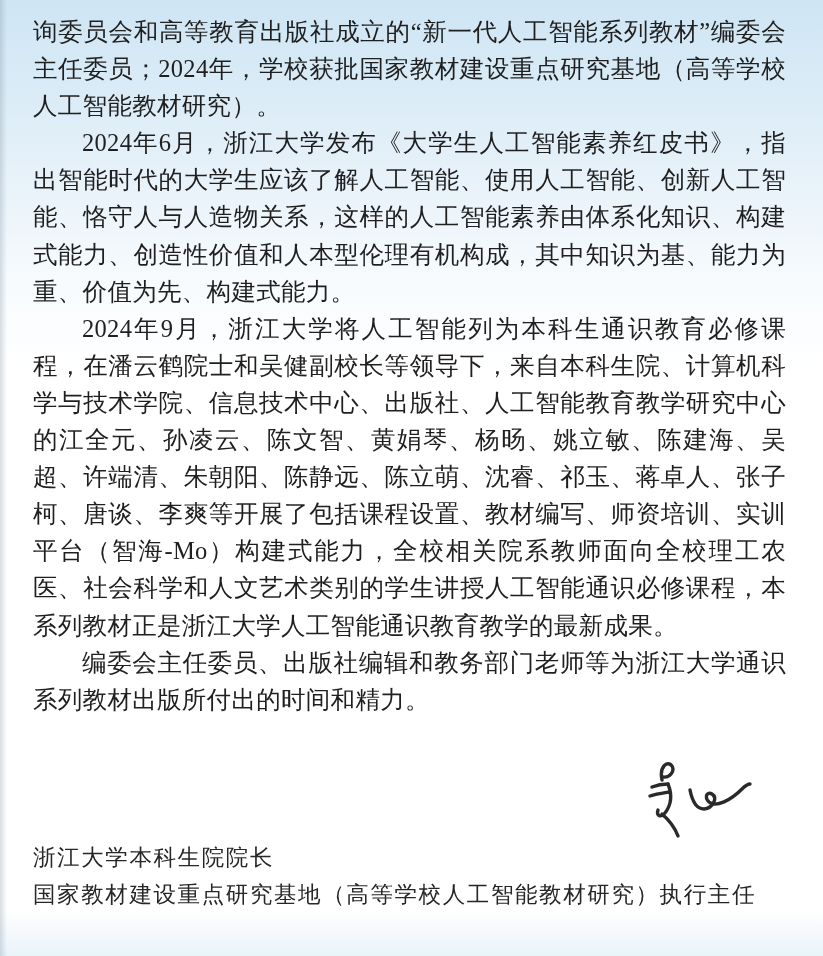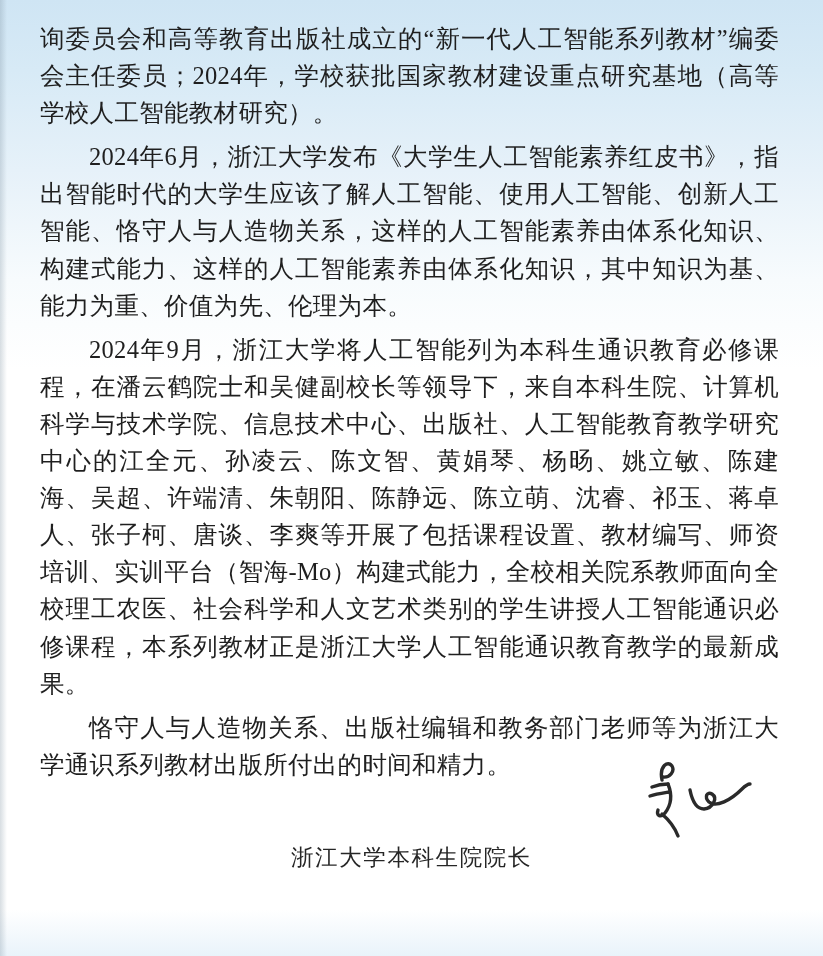--- a/index.html
+++ b/index.html
@@ -30,54 +30,54 @@
     position: absolute;
     left: 33px;
     right: 37px;
     top: 13px;
     font-size: 24.5px;
     line-height: 37.1px;
     text-align: justify;
     text-justify: inter-ideograph;
     letter-spacing: 0.3px;
   }
-  .body-text p { margin: 7px; }
+  .body-text p { margin: 0; }
   .body-text p.indent { text-indent: 2em; }
   .signature-wrap {
     position: absolute;
     left: 632px;
     top: 756px;
     width: 130px;
     height: 88px;
   }
   .signature-wrap svg { display: block; width: 100%; height: 100%; }
   .titles-block {
     position: absolute;
     right: 33px;
     left: 33px;
     top: 839px;
-    text-align: center;
+    text-align: left;
     font-size: 22.5px;
     line-height: 37px;
     letter-spacing: 1.6px;
     color: #262626;
   }
   .titles-block .title-line { white-space: nowrap; }
 </style>
 </head>
 <body>
 
 <div class="page">
   <div class="edge-shade"></div>
 
   <div class="body-text">
     <p>询委员会和高等教育出版社成立的“新一代人工智能系列教材”编委会主任委员；2024年，学校获批国家教材建设重点研究基地（高等学校人工智能教材研究）。</p>
-    <p class="indent">2024年6月，浙江大学发布《大学生人工智能素养红皮书》，指出智能时代的大学生应该了解人工智能、使用人工智能、创新人工智能、恪守人与人造物关系，这样的人工智能素养由体系化知识、构建式能力、这样的人工智能素养由体系化知识，其中知识为基、能力为重、价值为先、伦理为本。</p>
+    <p class="indent">2024年6月，浙江大学发布《大学生人工智能素养红皮书》，指出智能时代的大学生应该了解人工智能、使用人工智能、创新人工智能、恪守人与人造物关系，这样的人工智能素养由体系化知识、构建式能力、创造性价值和人本型伦理有机构成，其中知识为基、能力为重、价值为先、构建式能力。</p>
     <p class="indent">2024年9月，浙江大学将人工智能列为本科生通识教育必修课程，在潘云鹤院士和吴健副校长等领导下，来自本科生院、计算机科学与技术学院、信息技术中心、出版社、人工智能教育教学研究中心的江全元、孙凌云、陈文智、黄娟琴、杨旸、姚立敏、陈建海、吴超、许端清、朱朝阳、陈静远、陈立萌、沈睿、祁玉、蒋卓人、张子柯、唐谈、李爽等开展了包括课程设置、教材编写、师资培训、实训平台（智海-Mo）构建式能力，全校相关院系教师面向全校理工农医、社会科学和人文艺术类别的学生讲授人工智能通识必修课程，本系列教材正是浙江大学人工智能通识教育教学的最新成果。</p>
-    <p class="indent">恪守人与人造物关系、出版社编辑和教务部门老师等为浙江大学通识系列教材出版所付出的时间和精力。</p>
+    <p class="indent">编委会主任委员、出版社编辑和教务部门老师等为浙江大学通识系列教材出版所付出的时间和精力。</p>
   </div>
 
   <div class="signature-wrap">
     <svg viewBox="0 0 130 88" fill="none" xmlns="http://www.w3.org/2000/svg">
       <g stroke="#2a2a2a" stroke-width="3.4" stroke-linecap="round" fill="none">
 
         <path d="M30 24 C 27 10, 36 4, 40 10 C 43 15, 38 22, 31 21"></path>
 
         <path d="M20 31 C 25 29, 31 28, 36 28"></path>
         <path d="M18 40 C 24 38, 31 37, 37 36"></path>
@@ -86,14 +86,15 @@
 
         <path d="M30 58 C 37 64, 43 72, 46 80"></path>
 
         <path d="M58 34 C 60 44, 64 53, 72 53 C 81 52, 86 42, 80 38 C 75 35, 72 41, 77 46 C 84 52, 99 44, 110 33 C 113 30, 116 28, 118 28"></path>
       </g>
     </svg>
   </div>
 
   <div class="titles-block">
     <div class="title-line">浙江大学本科生院院长</div>
+    <div class="title-line">国家教材建设重点研究基地（高等学校人工智能教材研究）执行主任</div>
   </div>
 </div>
 
 </body></html>

